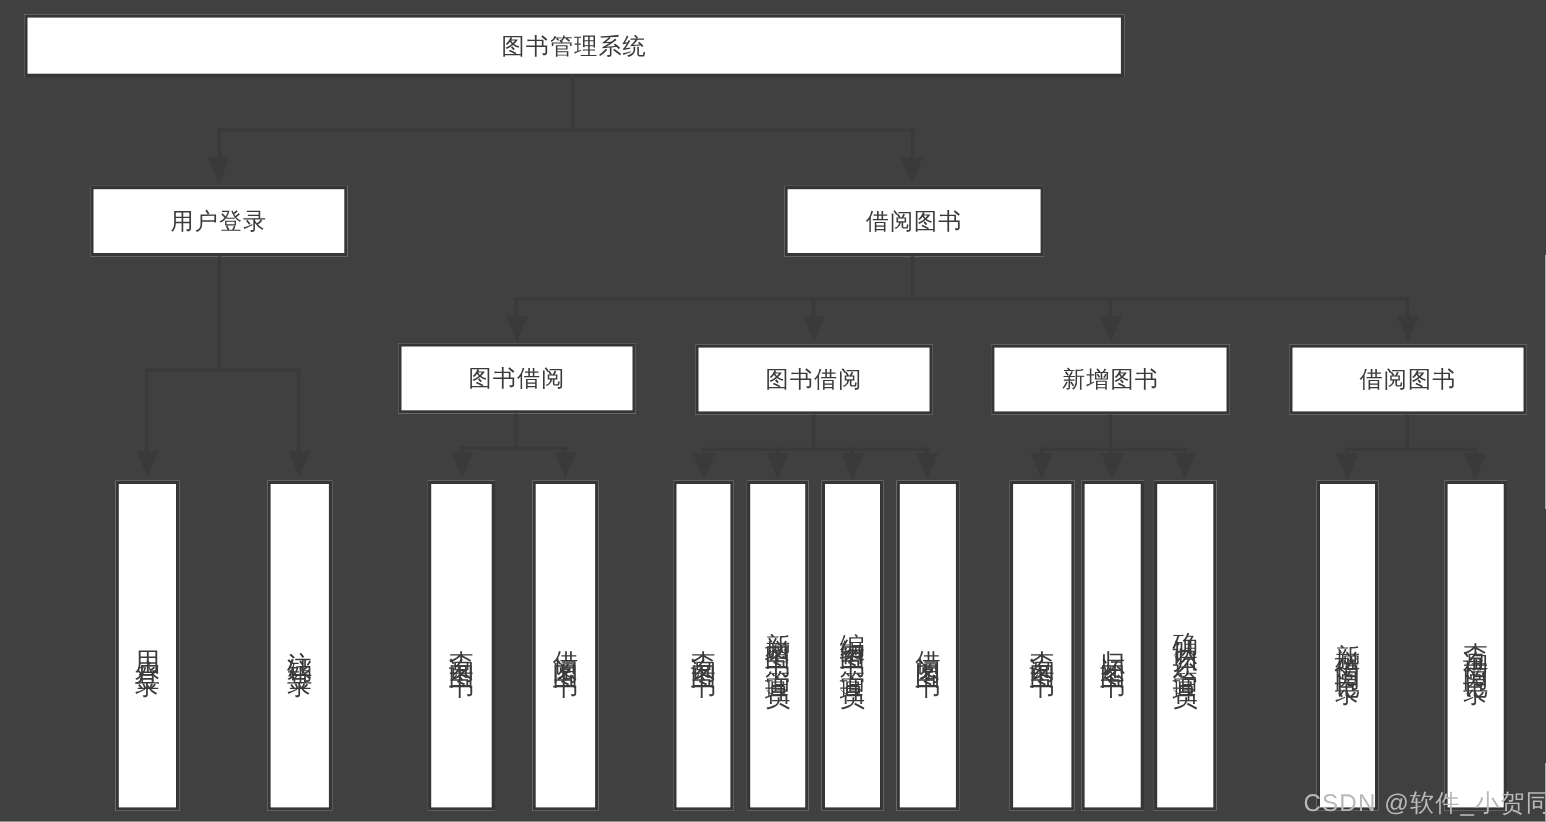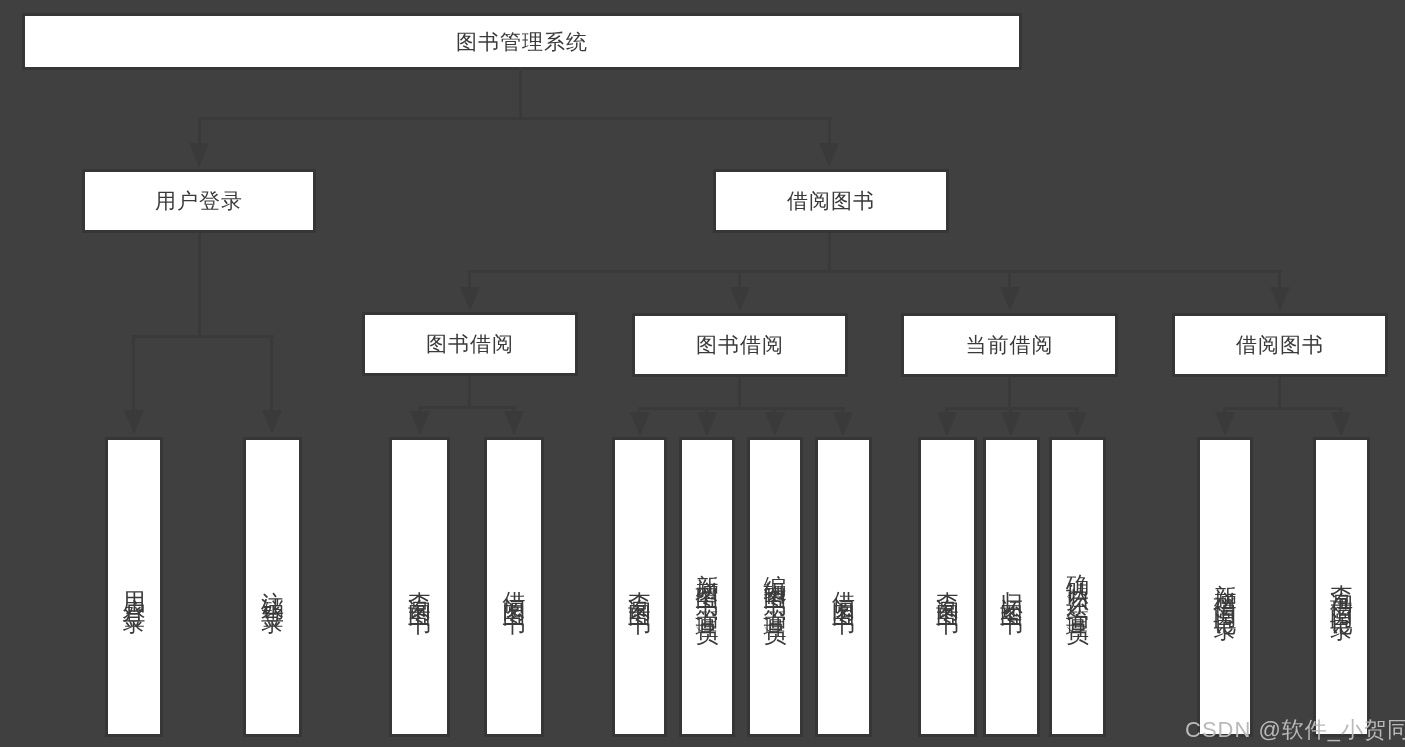--- a/index.html
+++ b/index.html
@@ -55,21 +55,21 @@
 
 <div id="canvas">
 
   <div class="box" style="left:22px; top:13px; width:1000px; height:57px;">图书管理系统</div>
 
   <div class="box" style="left:82px; top:169px; width:234px; height:64px;">用户登录</div>
   <div class="box" style="left:713px; top:169px; width:236px; height:64px;">借阅图书</div>
 
   <div class="box" style="left:362px; top:312px; width:216px; height:64px;">图书借阅</div>
   <div class="box" style="left:632px; top:313px; width:216px; height:64px;">图书借阅</div>
-  <div class="box" style="left:901px; top:313px; width:217px; height:64px;">当前借阅</div>
+  <div class="box" style="left:901px; top:313px; width:217px; height:64px;">新增图书</div>
   <div class="box" style="left:1172px; top:313px; width:216px; height:64px;">借阅图书</div>
 
   <div class="box leaf" style="left:105px; top:437px; width:58px; height:300px;">用户登录</div>
   <div class="box leaf" style="left:243px; top:437px; width:59px; height:300px;">注销登录</div>
   <div class="box leaf" style="left:389px; top:437px; width:61px; height:300px;">查询图书</div>
   <div class="box leaf" style="left:484px; top:437px; width:60px; height:300px;">借阅图书</div>
   <div class="box leaf" style="left:612px; top:437px; width:55px; height:300px;">查询图书</div>
   <div class="box leaf" style="left:679px; top:437px; width:56px; height:300px;">新增图书（管理员）</div>
   <div class="box leaf" style="left:747px; top:437px; width:56px; height:300px;">编辑图书（管理员）</div>
   <div class="box leaf" style="left:815px; top:437px; width:57px; height:300px;">借阅图书</div>

